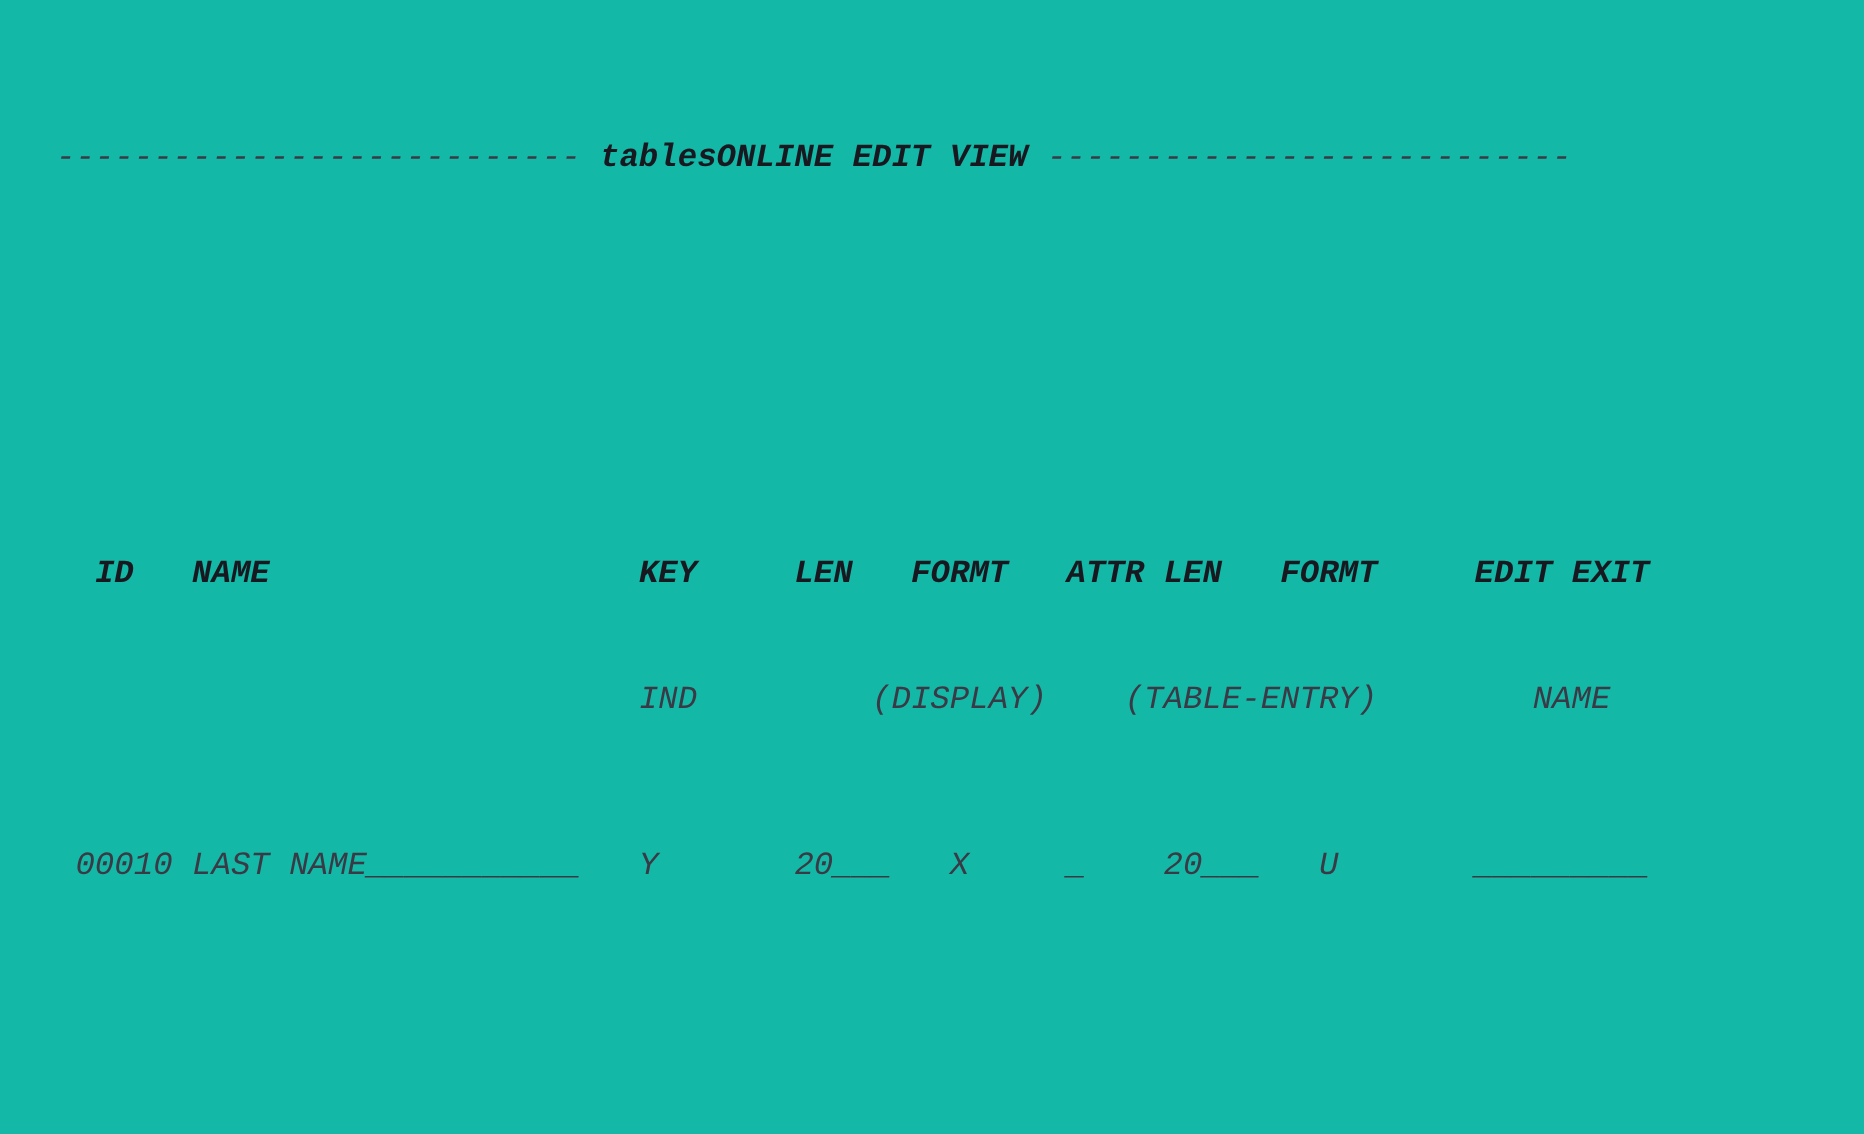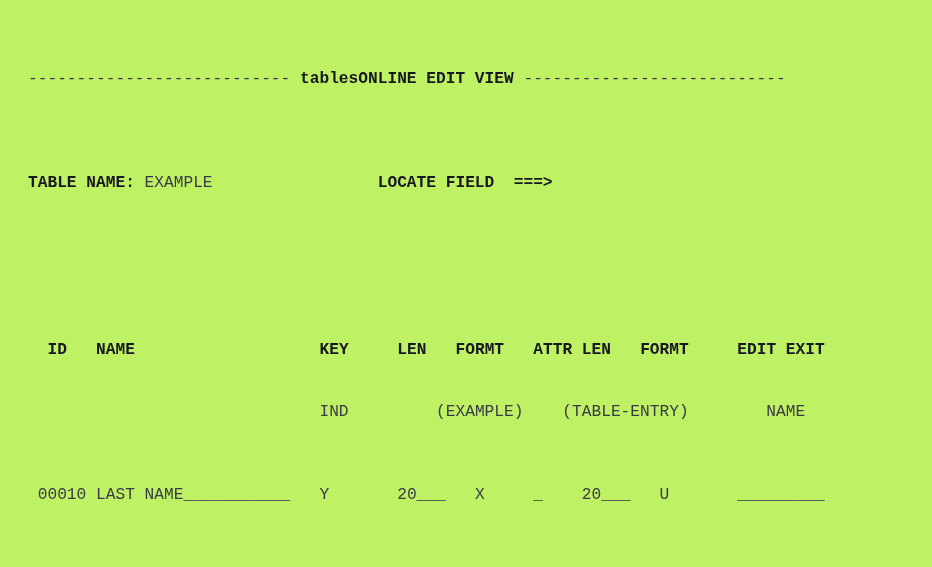--- a/index.html
+++ b/index.html
@@ -13,26 +13,27 @@
     background: #dde2f8;
     font-family: "Liberation Mono", "DejaVu Sans Mono", monospace;
     overflow: hidden;
   }
   #screen {
     position: relative;
     width: 932px;
     height: 567px;
     box-sizing: border-box;
     padding: 6px 0 0 0;
-    background: #bef264;
+    background: #14b8a6;
     color: #32323c;
     font-size: 16.2px;
     line-height: 20.85px;
     letter-spacing: 0;
     white-space: pre;
+    font-style: italic;
   }
   .line {
     height: 20.85px;
     white-space: pre;
     font-variant-ligatures: none;
     padding-left: 28px;
     box-sizing: border-box;
   }
   .b {
     font-weight: bold;
@@ -47,26 +48,25 @@
   }
 </style>
 </head>
 <body>
 
 <div id="screen">
 
   <div class="line"><span class="n">---------------------------</span><span class="n"> </span><span class="b">tablesONLINE EDIT VIEW</span><span class="n"> </span><span class="n">---------------------------</span></div>
 
 
-  <div class="line"><span class="b">TABLE NAME:</span><span class="n"> </span><span class="n">EXAMPLE</span><span class="n" id="tn-gap">                 </span><span class="b">LOCATE FIELD  ===&gt;</span><span class="n"></span></div>
 
   <div class="spacer"></div>
 
   <div class="line" id="hdr1"><span class="n">  </span><span class="b">ID</span><span class="n">   </span><span class="b">NAME</span><span class="n">                   </span><span class="b">KEY</span><span class="n">     </span><span class="b">LEN</span><span class="n">   </span><span class="b">FORMT</span><span class="n">   </span><span class="b">ATTR</span><span class="n"> </span><span class="b">LEN</span><span class="n">   </span><span class="b">FORMT</span><span class="n">     </span><span class="b">EDIT EXIT</span></div>
-  <div class="line" id="hdr2"><span class="n">                              </span><span class="n">IND</span><span class="n">         </span><span class="n">(EXAMPLE)</span><span class="n">    </span><span class="n">(TABLE-ENTRY)</span><span class="n">        </span><span class="n">NAME</span></div>
+  <div class="line" id="hdr2"><span class="n">                              </span><span class="n">IND</span><span class="n">         </span><span class="n">(DISPLAY)</span><span class="n">    </span><span class="n">(TABLE-ENTRY)</span><span class="n">        </span><span class="n">NAME</span></div>
 
   <div id="rows"><div class="line"><span class="n"> </span><span class="n">00010</span><span class="n"> </span><span class="n">LAST NAME___________</span><span class="n">   </span><span class="n">Y</span><span class="n">       </span><span class="n">20___</span><span class="n">   </span><span class="n">X</span><span class="n">     </span><span class="n">_</span><span class="n">    </span><span class="n">20___</span><span class="n">   </span><span class="n">U</span><span class="n">       </span><span class="n">_________</span></div></div>
 
   
 
   
   
 
 </div>
 

